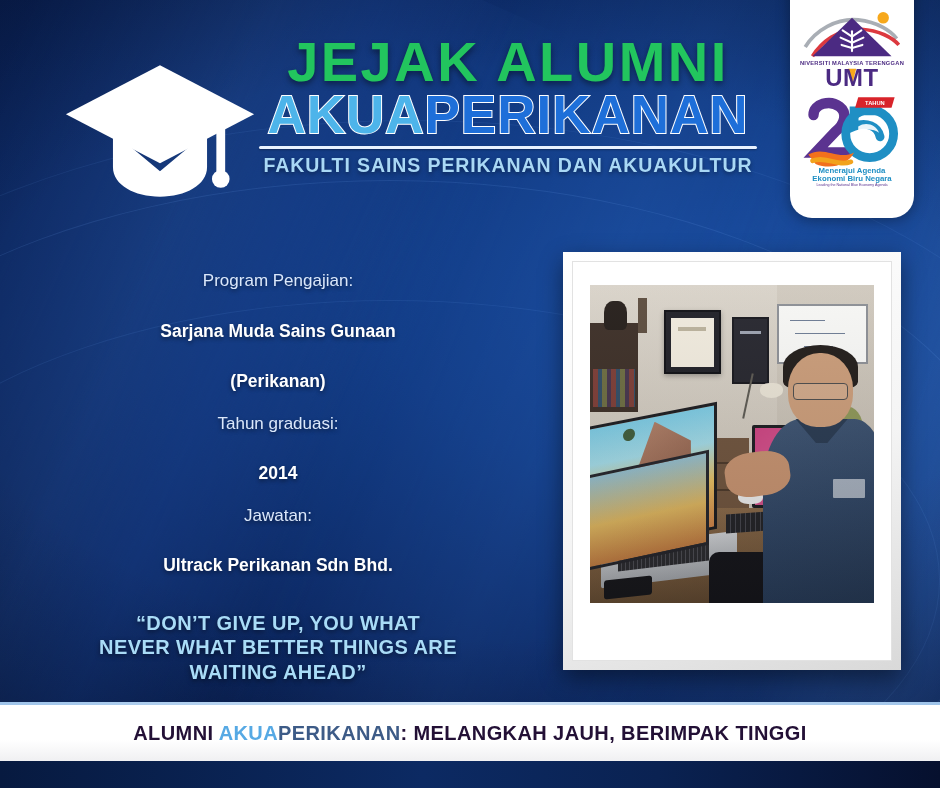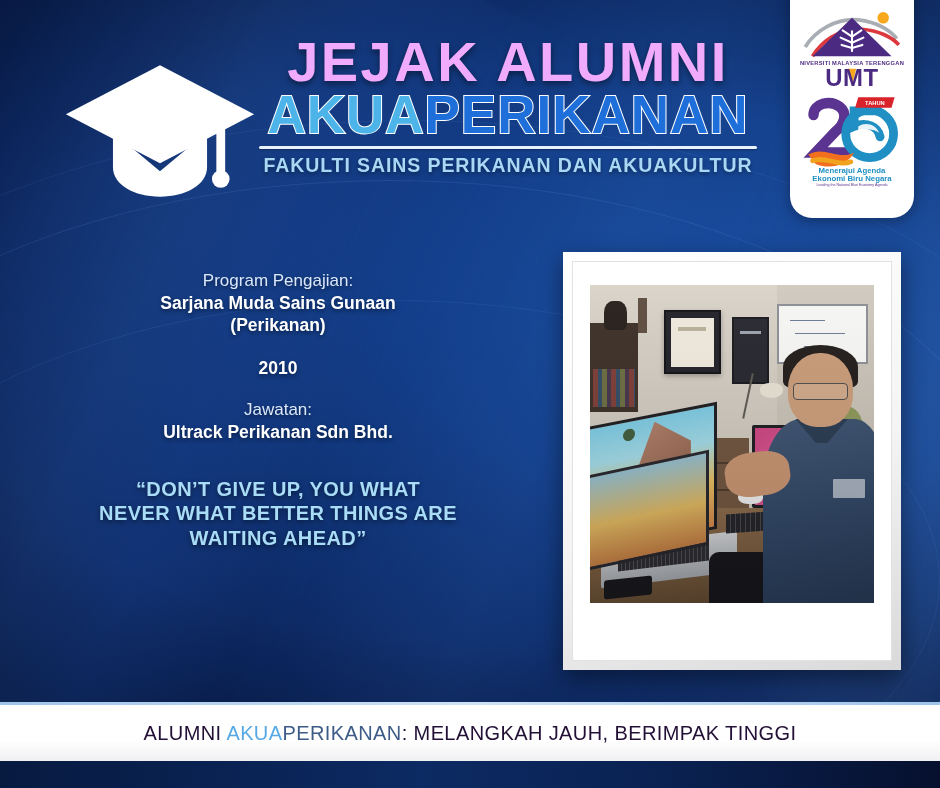--- a/index.html
+++ b/index.html
@@ -42,21 +42,21 @@
     padding-top:26px;gap:4px;z-index:6;
   }
   .umt-logo{width:104px;height:84px;}
   .umt25{width:104px;height:94px;}
 
   
   .header{position:absolute;left:0;top:28px;width:790px;height:200px;z-index:5;}
   .cap{position:absolute;left:62px;top:28px;width:196px;height:150px;}
   .titles{position:absolute;left:248px;top:6px;width:520px;text-align:center;}
   .t-jejak{
-    font-size:56px;font-weight:bold;color:#f0abfc;letter-spacing:2.5px;
+    font-size:56px;font-weight:bold;color:#22c55e;letter-spacing:2.5px;
     line-height:1.0;font-family:"Liberation Sans", sans-serif;
     text-shadow:0 3px 6px rgba(0,0,0,.45);
     white-space:nowrap;
   }
   .t-akua{
     font-size:53px;font-weight:bold;letter-spacing:1px;line-height:1.02;
     margin-top:-2px;white-space:nowrap;
   }
   .t-akua .p1{color:#4db4ea;-webkit-text-stroke:2px #ffffff;paint-order:stroke fill;}
   .t-akua .p2{color:#1e6fd9;-webkit-text-stroke:2px #ffffff;paint-order:stroke fill;}
@@ -69,21 +69,21 @@
   .left{position:absolute;left:0;top:248px;width:556px;text-align:center;z-index:5;}
   .name{
     font-size:31px;font-weight:bold;color:#f7e93f;line-height:1.14;letter-spacing:.6px;
     text-shadow:0 3px 6px rgba(0,0,0,.5);padding:0 26px;
   }
   .field{margin-top:22px;padding:0 4px;}
   .field.gap{margin-top:20px;}
   .f-label{font-size:17px;color:#dbe8fb;line-height:1.28;font-weight:normal;
            text-shadow:0 2px 4px rgba(0,0,0,.45);}
   .f-value{font-size:17.5px;color:#ffffff;font-weight:bold;line-height:1.28;
-           text-shadow:0 2px 4px rgba(0,0,0,.45);}
+           text-shadow:0 2px 4px rgba(0,0,0,.45);margin-top:28px;}
   .quote{
     margin-top:34px;padding:0 56px;font-size:20px;font-weight:bold;color:#a9dcf7;
     line-height:1.22;letter-spacing:.4px;text-shadow:0 2px 5px rgba(0,0,0,.5);
   }
 
   
   .photo-wrap{
     position:absolute;left:563px;top:252px;width:338px;height:418px;z-index:5;
     background:linear-gradient(160deg,#ffffff 0%,#f4f4f4 55%,#d9d9d9 100%);
     padding:9px;box-shadow:0 8px 22px rgba(0,0,0,.45);
@@ -160,21 +160,21 @@
      linear-gradient(180deg,rgba(255,255,255,.05),rgba(0,0,0,.10));}
 
   
   .footer-top-line{position:absolute;left:0;top:702px;width:940px;height:3px;
      background:linear-gradient(90deg,#9fc4ea,#cfe2f5,#9fc4ea);z-index:6;}
   .footer{
     position:absolute;left:0;top:705px;width:940px;height:56px;z-index:6;
     background:linear-gradient(180deg,#ffffff 0%,#ffffff 62%,#f0f0f2 100%);
     display:flex;align-items:center;justify-content:center;
   }
-  .f-text{font-size:20px;font-weight:normal;letter-spacing:.4px;white-space:nowrap;}
+  .f-text{font-size:20px;font-weight:bold;letter-spacing:.4px;white-space:nowrap;}
   .f-dark{color:#231036;}
   .f-akua{color:#56a9e4;}
   .f-peri{color:#3d5b87;}
   .footer-bottom{position:absolute;left:0;top:761px;width:940px;height:27px;z-index:6;
      background:linear-gradient(90deg,#071a40 0%,#0c2a63 45%,#0a2252 70%,#06102e 100%);}
 </style>
 </head>
 <body>
 
 <div class="poster">
@@ -245,21 +245,22 @@
     <div class="name">
     </div>
 
     <div class="field">
       <div class="f-label">Program Pengajian:</div>
       <div class="f-value">Sarjana Muda Sains Gunaan</div>
       <div class="f-value">(Perikanan)</div>
     </div>
 
     <div class="field gap">
-      <div class="f-value">2010</div>
+      <div class="f-label">Tahun graduasi:</div>
+      <div class="f-value">2014</div>
     </div>
 
     <div class="field gap">
       <div class="f-label">Jawatan:</div>
       <div class="f-value">Ultrack Perikanan Sdn Bhd.</div>
     </div>
 
     <div class="quote">
       <div>“DON’T GIVE UP, YOU WHAT</div>
       <div>NEVER WHAT BETTER THINGS ARE</div>

